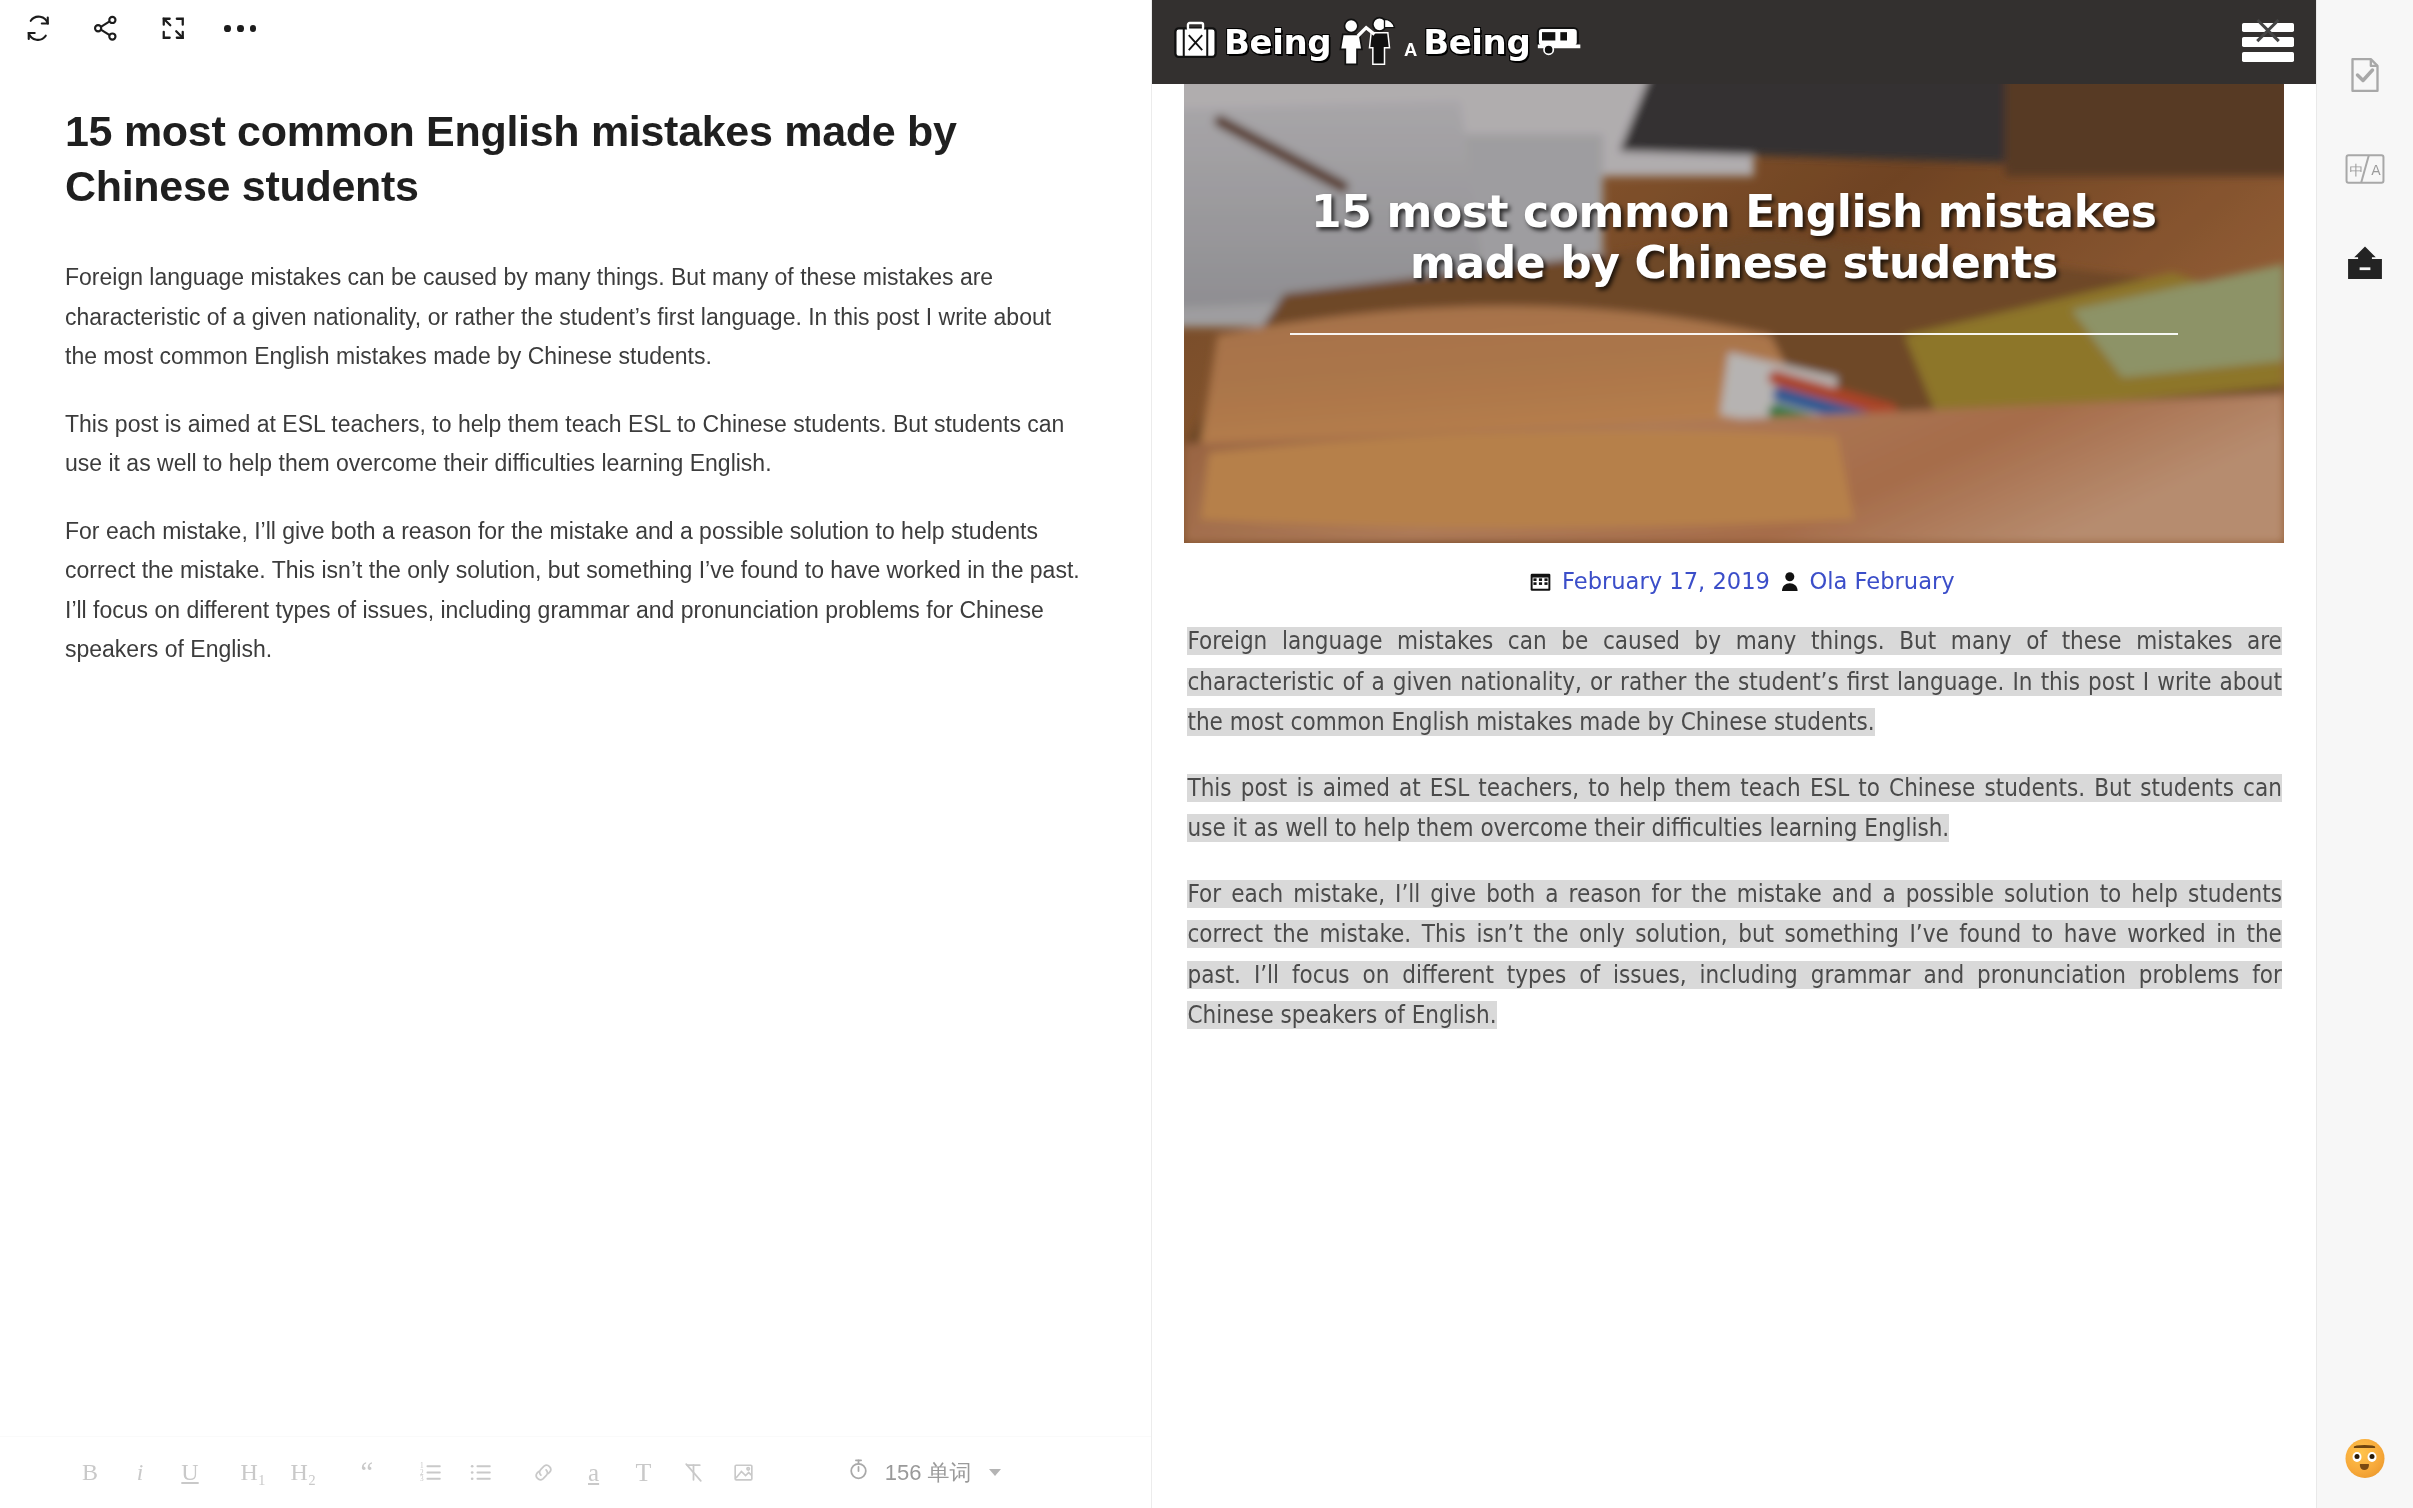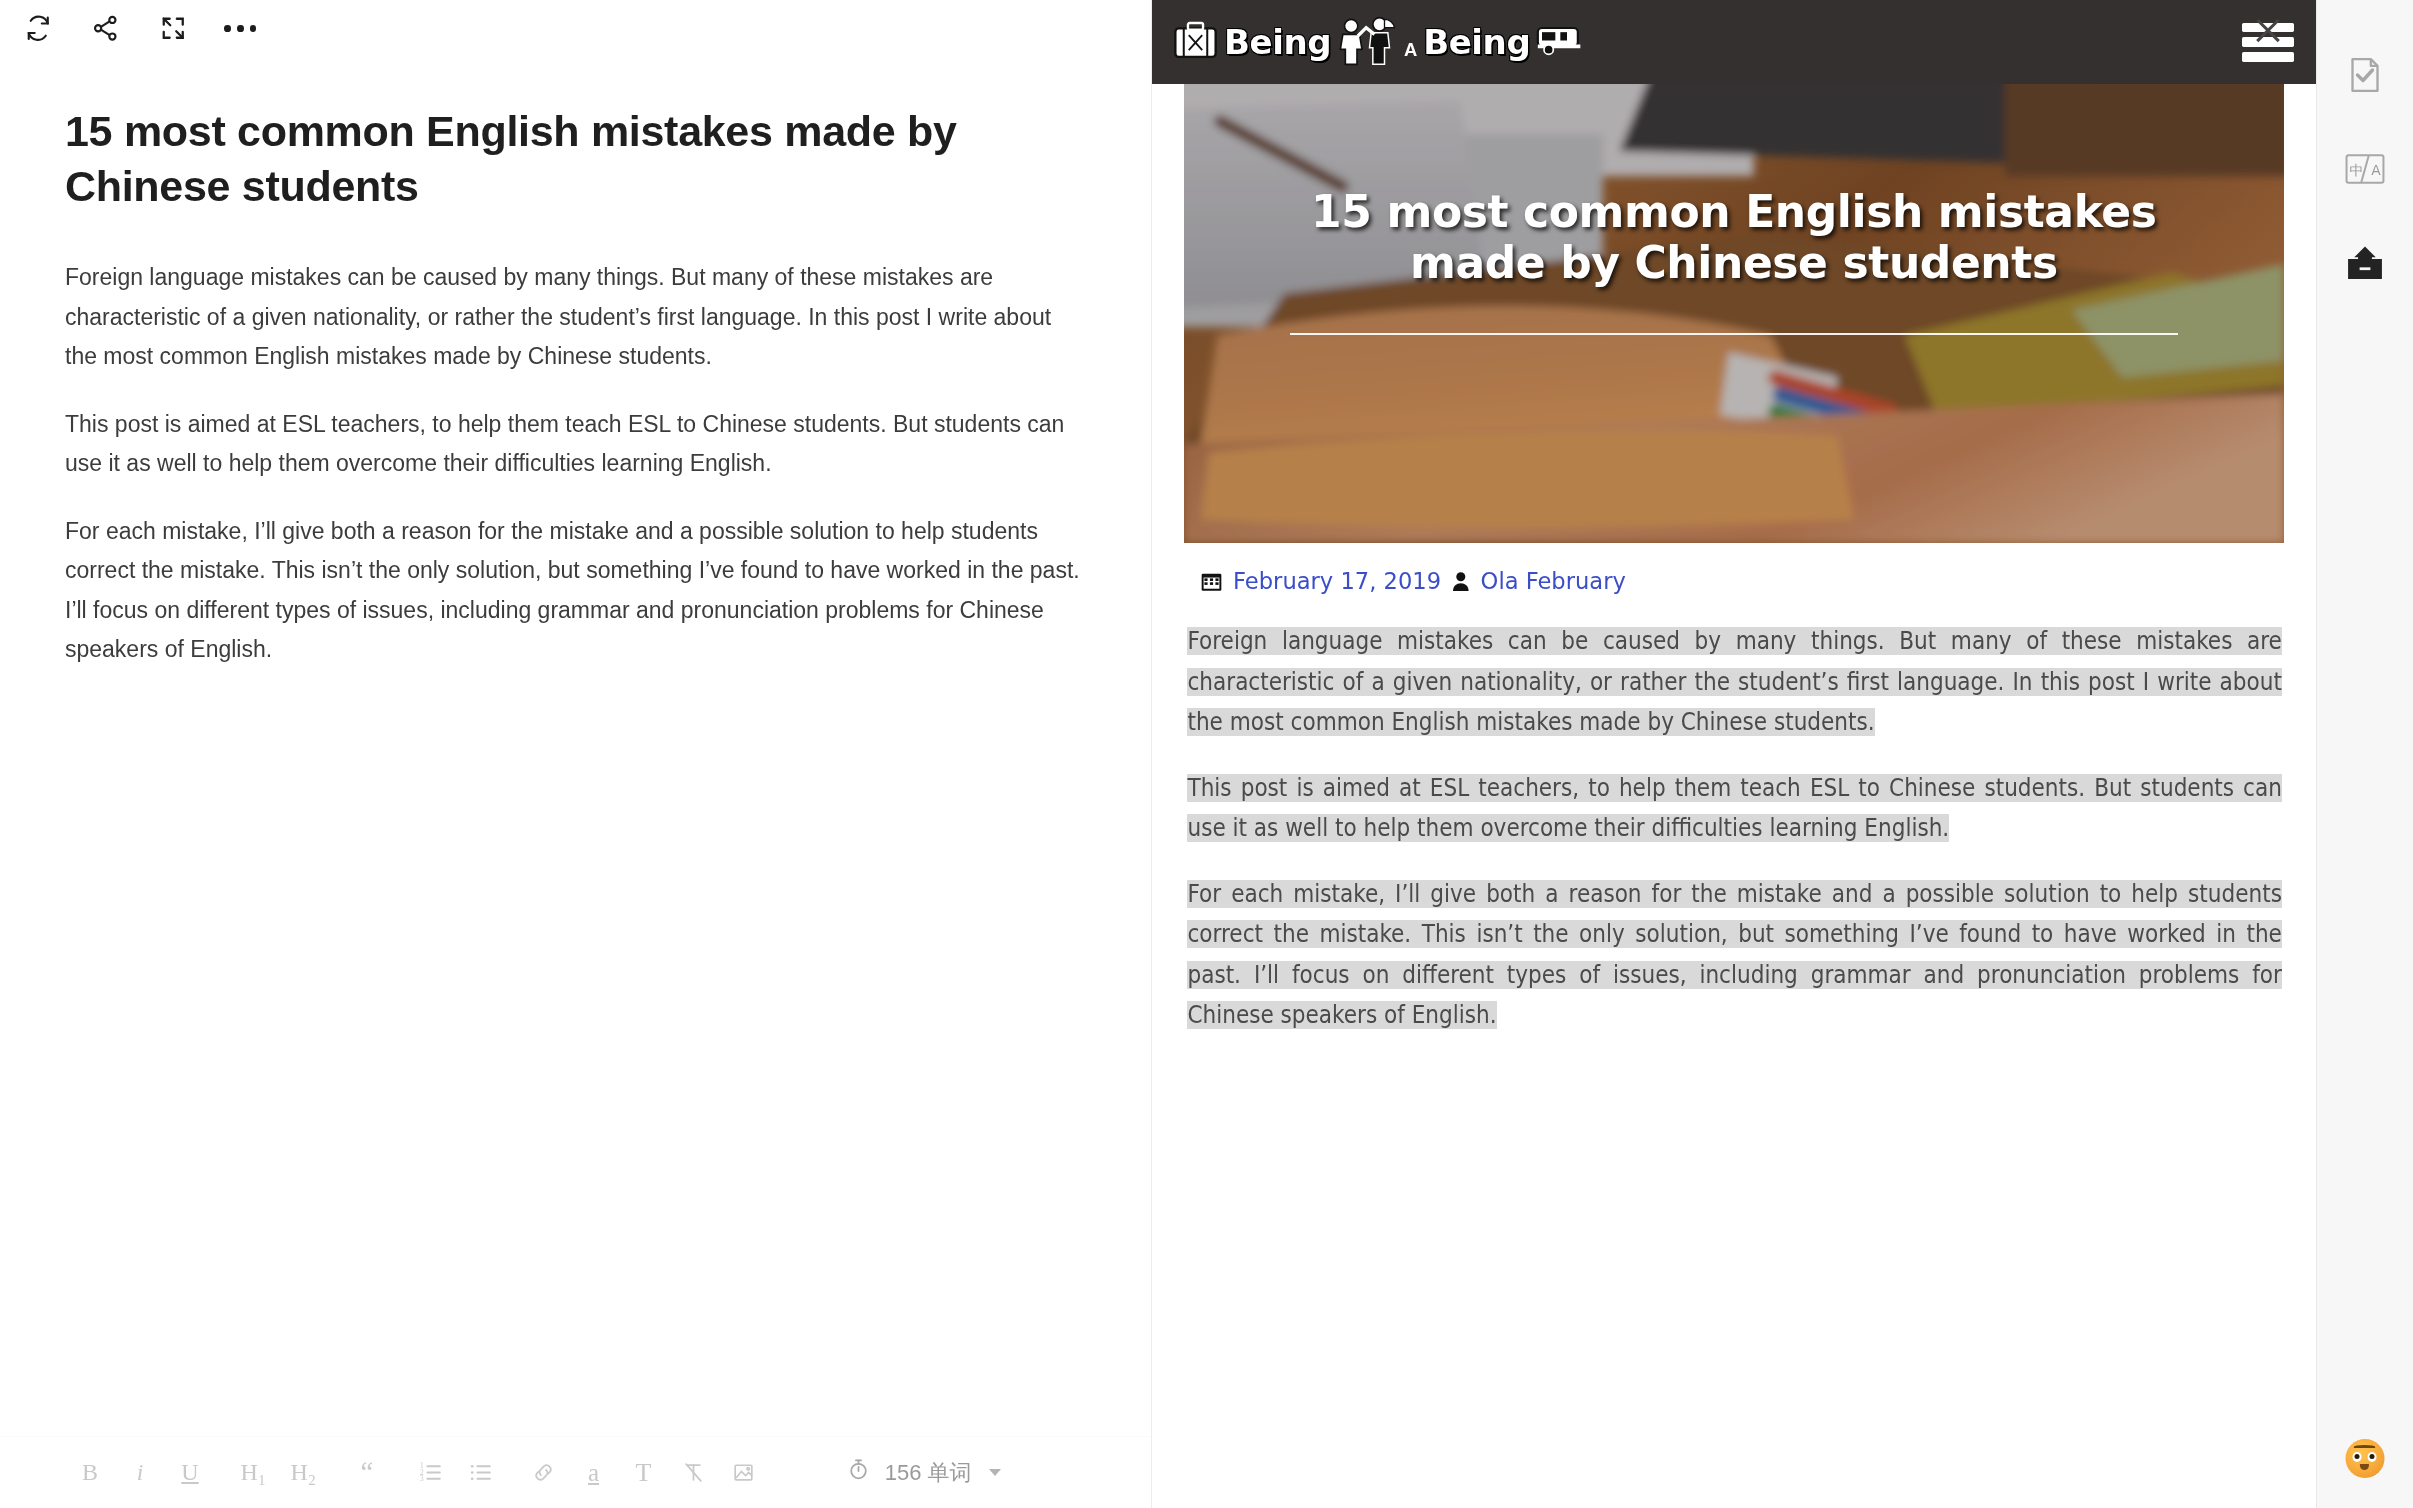--- a/index.html
+++ b/index.html
@@ -202,20 +202,21 @@
   .breadcrumb .sep { color:#6b7bd6; margin:0 5px; }
   .breadcrumb .current { color:#1b1b1b; font-weight:700; }
 
   .post-meta {
     margin-top:25px;
     display:flex; align-items:center; gap:11px;
     font-size:22.6px;
     color:#3b4ec9;
     font-family:"DejaVu Sans", sans-serif;
     padding-left:17px;
+    justify-content:center;
   }
   .post-meta .mi { color:#121212; font-size:21px; display:inline-flex; }
   .post-meta a { color:#3b4ec9; text-decoration:none; cursor:pointer; }
 
   .post-body { margin-top:27px; padding:0 0 0 1.7px; }
   .post-p {
     font-size:24px;
     line-height:1.69;
     color:#4a4a4a;
     text-align:justify;

